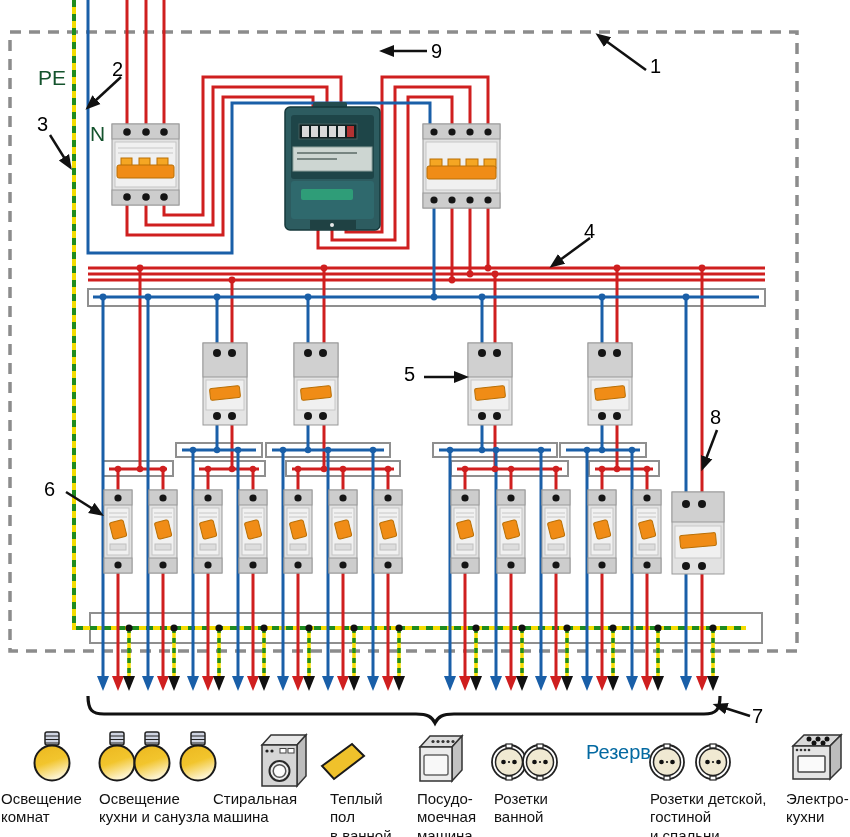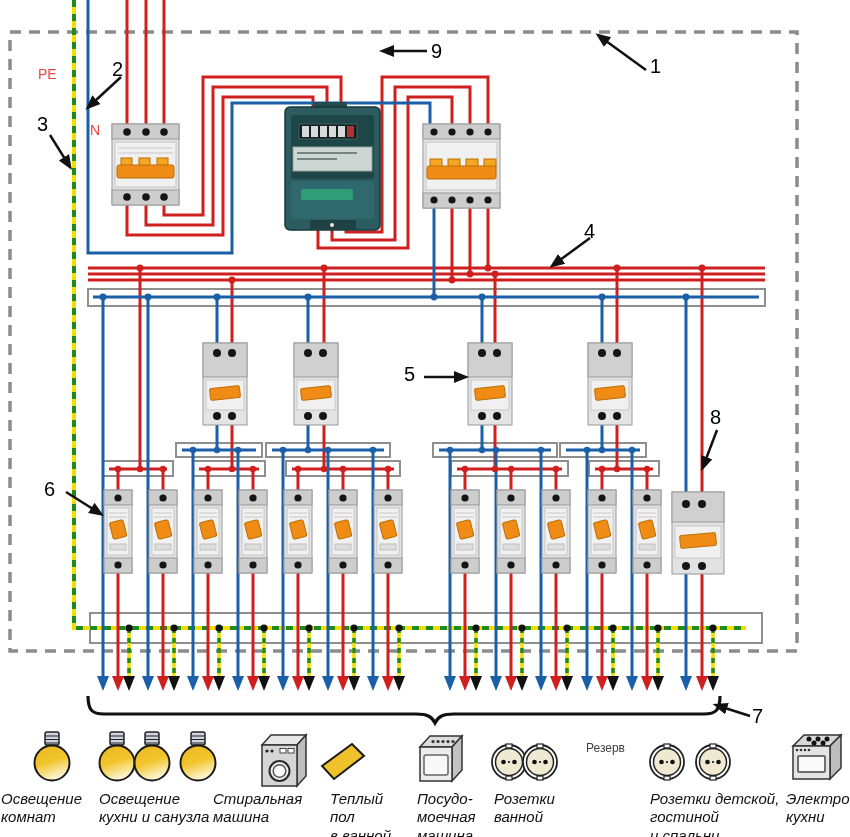--- a/index.html
+++ b/index.html
@@ -1,23 +1,23 @@
 <!DOCTYPE html>
 <html><head>
 <meta charset="utf-8">
 <style>
   html,body{margin:0;padding:0;background:#fff;}
   #stage{position:relative;width:850px;height:837px;background:#fff;overflow:hidden;
          font-family:"Liberation Sans",sans-serif;color:#111;}
   #stage svg{position:absolute;left:0;top:0;}
   .txt{position:absolute;white-space:pre-line;}
-  .cond{font-size:14px;color:#ef4444;}
+  .cond{font-size:21px;color:#14532d;}
   .callout{font-size:20px;color:#000;}
-  .leg{font-size:15px;line-height:1.22;top:790px;color:#111;font-style:italic;}
-  .reserve{font-size:12px;color:#404040;}
+  .leg{font-size:15px;line-height:1.22;top:790px;color:#111;}
+  .reserve{font-size:20px;color:#0369a1;}
 </style>
 </head>
 <body>
 
 <div id="stage">
 <svg width="850" height="837" viewBox="0 0 850 837">
   <defs>
     <linearGradient id="gbulb" x1="0" y1="0" x2="0.35" y2="1">
       <stop offset="0" stop-color="#ecb71f"></stop>
           <stop offset="0.55" stop-color="#f2c52d"></stop>

